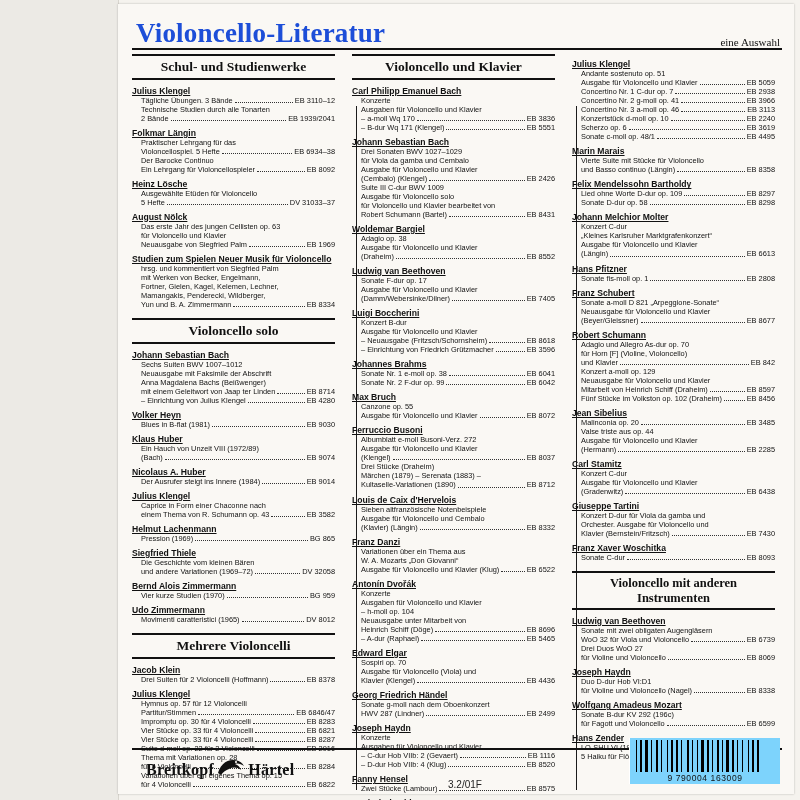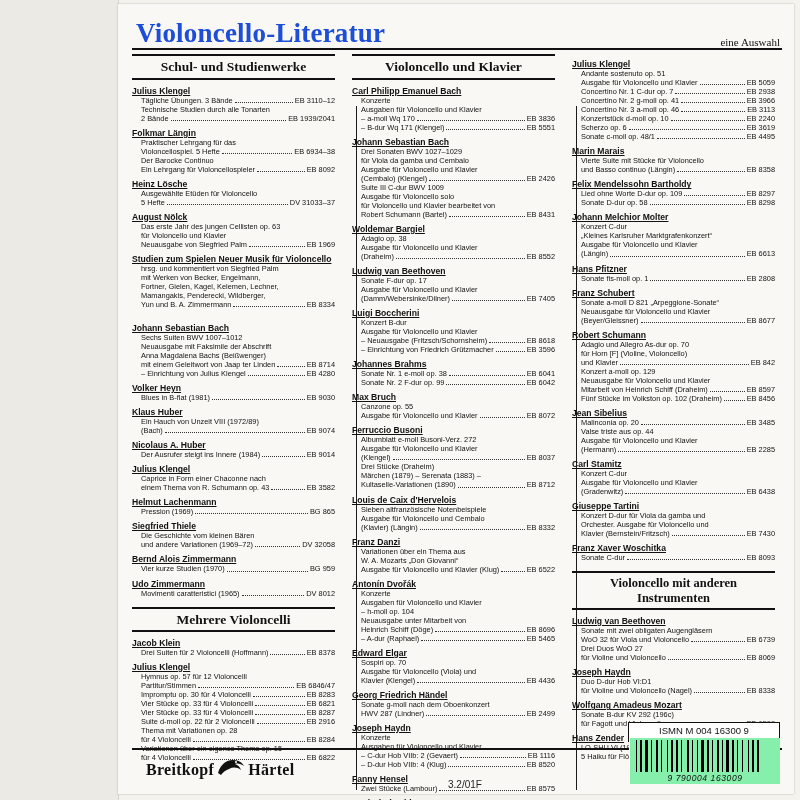--- a/index.html
+++ b/index.html
@@ -90,23 +90,22 @@
   .plate{
     position:absolute;left:330px;top:775px;font-size:10px;color:#222;
   }
   .ismn{
     position:absolute;right:14px;top:718px;width:150px;
     border:1px solid #111;background:#fff;
     font-size:9.5px;text-align:center;padding:2px 0 0 0;height:16px;
     font-family:"Liberation Sans", sans-serif;
   }
   .barcode{
-    position:absolute;right:14px;top:734px;width:150px;height:46px;background:#86efac;
+    position:absolute;right:14px;top:734px;width:150px;height:46px;background:#7dd3fc;
     border-left:1px solid #fff;
-    font-style:italic;
   }
   .barcode .bars{position:absolute;left:6px;top:2px;height:32px;}
   .barcode .digits{
     position:absolute;left:0;right:0;bottom:1px;text-align:center;
     font-size:8.5px;font-family:"Liberation Sans", sans-serif;letter-spacing:.6px;
   }
   .bar{position:absolute;top:0;background:#000;height:32px;}
 </style>
 </head>
 <body>
@@ -168,20 +167,21 @@
           <div class="plain">hrsg. und kommentiert von Siegfried Palm</div>
           <div class="plain">mit Werken von Becker, Engelmann,</div>
           <div class="plain">Fortner, Gielen, Kagel, Kelemen, Lechner,</div>
           <div class="plain">Mamangakis, Penderecki, Wildberger,</div>
           <div class="work">
             <span class="txt">Yun und B. A. Zimmermann</span>
             <span class="dots"></span>
             <span class="num">EB 8334</span>
           </div>
           <div class="spacer"></div>
+          <div class="secthead">Violoncello solo</div>
           <div class="composer">Johann Sebastian Bach</div>
           <div class="plain">Sechs Suiten BWV 1007–1012</div>
           <div class="plain">Neuausgabe mit Faksimile der Abschrift</div>
           <div class="plain">Anna Magdalena Bachs (Beißwenger)</div>
           <div class="work">
             <span class="txt">mit einem Geleitwort von Jaap ter Linden</span>
             <span class="dots"></span>
             <span class="num">EB 8714</span>
           </div>
           <div class="work">
@@ -627,21 +627,20 @@
     <div class="footrule"></div>
 
     <div class="logo">
       <span>Breitkopf</span><span class="bird"><svg width="34" height="24" viewBox="0 0 34 24">
             <path d="M4 18 C6 10 12 5 19 5 C24 5 28 7 30 11 C27 9 24 8 21 9 C24 10 26 12 27 15 C23 12 19 12 15 14 C12 15 9 17 7 20 Z" fill="#111"></path>
             <circle cx="22" cy="7" r="1.1" fill="#faf8f4"></circle>
           </svg></span><span>Härtel</span>
     </div>
     <div class="plate">3.2/01F</div>
 
-    <div class="ismn">ISMN M 004 16300 9</div>
     <div class="barcode">
       <div class="bars">
           <div class="bar" style="left: 0px; width: 1px;"></div>
           <div class="bar" style="left: 4px; width: 2px;"></div>
           <div class="bar" style="left: 9px; width: 3px;"></div>
           <div class="bar" style="left: 15px; width: 1px;"></div>
           <div class="bar" style="left: 20px; width: 2px;"></div>
           <div class="bar" style="left: 25px; width: 1px;"></div>
           <div class="bar" style="left: 31px; width: 1px;"></div>
           <div class="bar" style="left: 35px; width: 2px;"></div>

